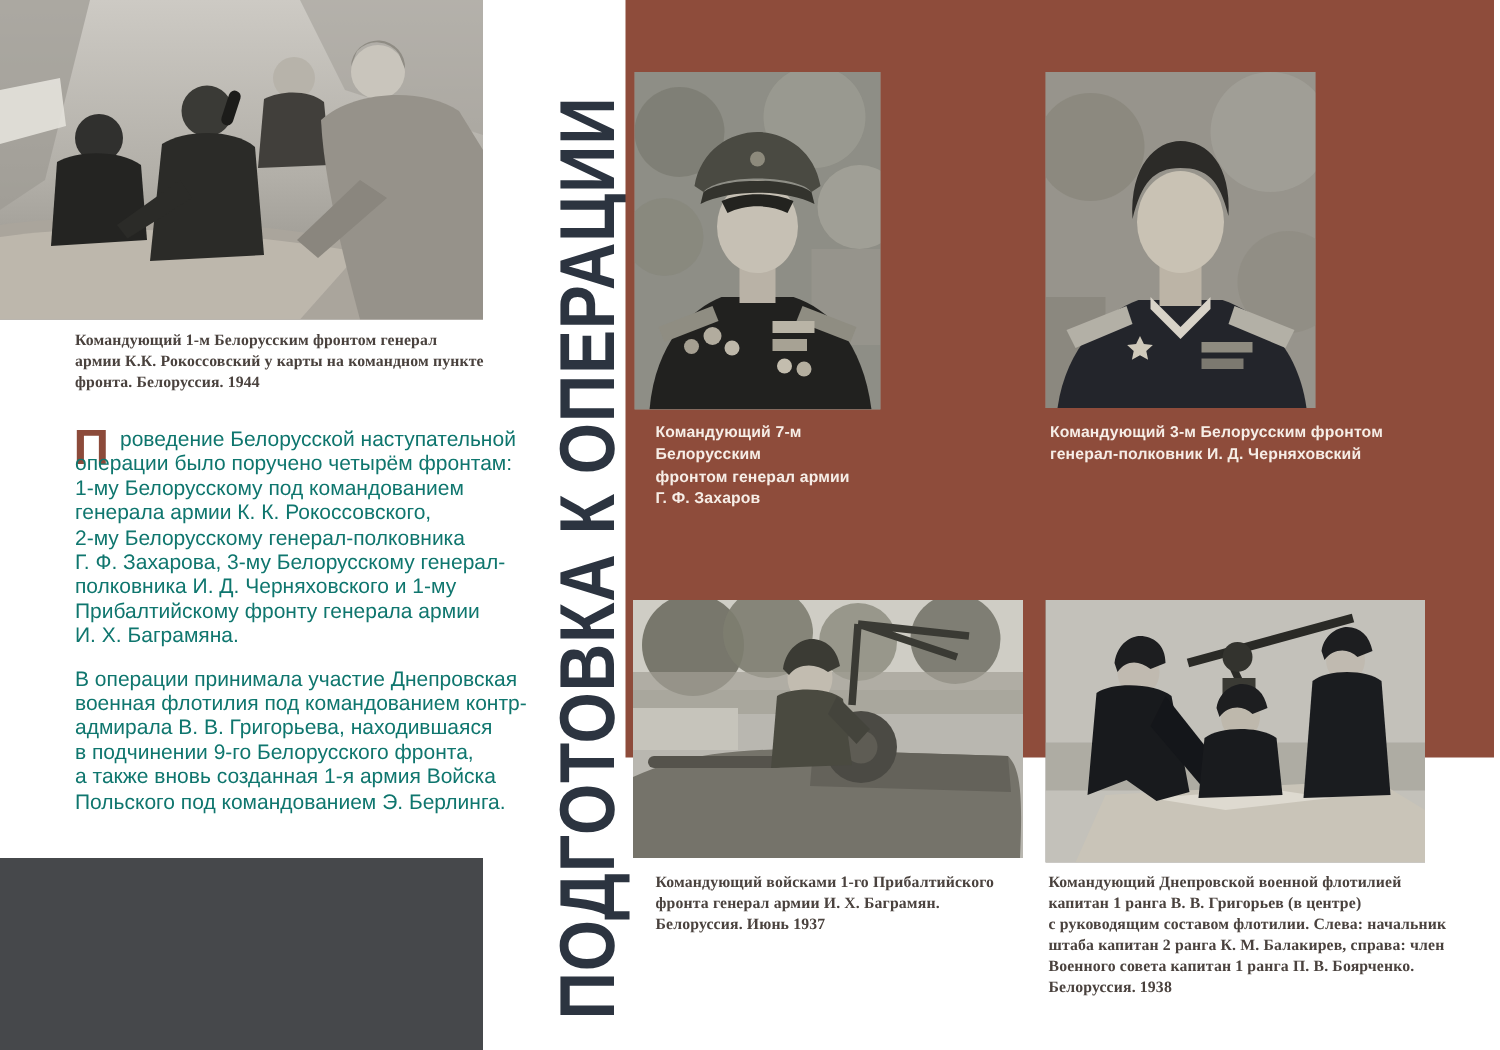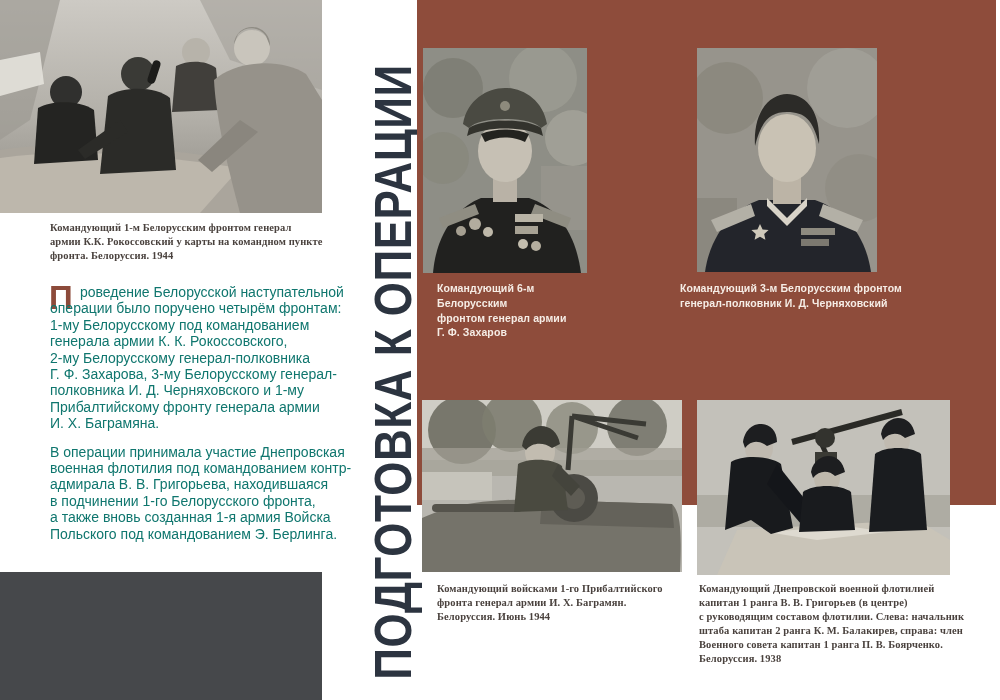--- a/index.html
+++ b/index.html
@@ -22,21 +22,21 @@
   .vtitle{left:63px;top:350px;width:660px;height:44px;display:flex;align-items:center;justify-content:center;
           transform:rotate(-90deg) scaleY(1.18);color:#2c3440;font-size:44px;font-weight:700;
           letter-spacing:.5px;white-space:nowrap;}
   
   .brown{left:417px;top:0;width:579px;height:505px;background:#8e4c3b;}
   .photo2{left:423px;top:48px;width:164px;height:225px;}
   .photo3{left:697px;top:48px;width:180px;height:224px;}
   .photo4{left:422px;top:400px;width:260px;height:172px;}
   .photo5{left:697px;top:400px;width:253px;height:175px;}
   .caption2{left:437px;top:281px;width:170px;}
-  .caption3{left:680px;top:281px;width:280px;}
+  .caption3{left:700px;top:281px;width:280px;}
   .caption4{left:437px;top:582px;width:270px;}
   .caption5{left:699px;top:582px;width:285px;}
   .graypanel{left:0;top:572px;width:322px;height:128px;background:#46484b;}
 </style>
 </head>
 <body>
 
 <div class="page">
 
   <div class="photo photo1">
@@ -80,21 +80,21 @@
 1-му Белорусскому под командованием
 генерала армии К. К. Рокоссовского,
 2-му Белорусскому генерал-полковника
 Г. Ф. Захарова, 3-му Белорусскому генерал-
 полковника И. Д. Черняховского и 1-му
 Прибалтийскому фронту генерала армии
 И. Х. Баграмяна.</div>
     <div class="pre para2">В операции принимала участие Днепровская
 военная флотилия под командованием контр-
 адмирала В. В. Григорьева, находившаяся
-в подчинении 1-го Белорусского фронта,
+в подчинении 9-го Белорусского фронта,
 а также вновь созданная 1-я армия Войска
 Польского под командованием Э. Берлинга.</div>
   </div>
 
   <div class="abs graypanel"></div>
 
   <div class="abs vtitle">ПОДГОТОВКА К ОПЕРАЦИИ</div>
 
   <div class="abs brown"></div>
 
@@ -117,21 +117,21 @@
       <path d="M58,86 C72,80 92,80 106,86 L102,94 C90,88 74,88 62,94 Z" fill="#23231f"></path>
       <rect x="92" y="166" width="28" height="8" fill="#b9b4a6"></rect>
       <rect x="92" y="178" width="23" height="8" fill="#a7a294"></rect>
       <circle cx="100" cy="196" r="5" fill="#c3bdae"></circle>
       <circle cx="113" cy="198" r="5" fill="#b4ae9f"></circle>
       <circle cx="52" cy="176" r="6" fill="#b2ac9e"></circle>
       <circle cx="38" cy="183" r="5" fill="#a59f91"></circle>
       <circle cx="65" cy="184" r="5" fill="#beb8a9"></circle>
     </svg>
   </div>
-  <div class="abs pre caption-light caption2">Командующий 6-м Белорусским
+  <div class="abs pre caption-light caption2">Командующий 7-м Белорусским
 фронтом генерал армии
 Г. Ф. Захаров</div>
 
   <div class="photo photo3">
     <svg viewBox="0 0 180 224" preserveAspectRatio="none">
       <rect width="180" height="224" fill="#97948c"></rect>
       <circle cx="30" cy="50" r="36" fill="#888579" opacity="0.7"></circle>
       <circle cx="150" cy="40" r="40" fill="#a3a098" opacity="0.8"></circle>
       <circle cx="162" cy="140" r="34" fill="#8d8a80" opacity="0.6"></circle>
       <rect x="0" y="150" width="40" height="74" fill="#7f7c72" opacity="0.5"></rect>
@@ -167,21 +167,21 @@
       <circle cx="152" cy="98" r="11" fill="#5e5c54"></circle>
       <rect x="10" y="104" width="90" height="8" rx="4" fill="#55534c"></rect>
       <ellipse cx="118" cy="52" rx="15" ry="17" fill="#c2bcb0"></ellipse>
       <path d="M100,46 C102,32 112,26 119,26 C128,26 136,32 138,44 L130,48 C122,42 110,42 104,50 Z" fill="#3b3b34"></path>
       <path d="M96,64 C106,58 130,58 140,66 L146,110 L92,112 Z" fill="#4a4a40"></path>
       <path d="M136,64 L158,86 L149,96 L130,76 Z" fill="#44443c"></path>
     </svg>
   </div>
   <div class="abs pre caption-dark caption4">Командующий войсками 1-го Прибалтийского
 фронта генерал армии И. Х. Баграмян.
-Белоруссия. Июнь 1944</div>
+Белоруссия. Июнь 1937</div>
 
   <div class="photo photo5">
     <svg viewBox="0 0 253 175" preserveAspectRatio="none">
       <rect width="253" height="175" fill="#c3c1ba"></rect>
       <rect x="0" y="95" width="253" height="32" fill="#aeaca3"></rect>
       <path d="M95,42 L205,12" stroke="#2a2a26" stroke-width="6"></path>
       <path d="M120,34 L132,60" stroke="#2a2a26" stroke-width="5"></path>
       <circle cx="128" cy="38" r="10" fill="#33332e"></circle>
       <rect x="118" y="52" width="22" height="18" fill="#3a3a34"></rect>
       <path d="M40,130 L220,120 L253,140 L253,175 L20,175 Z" fill="#c9c4b8"></path>

